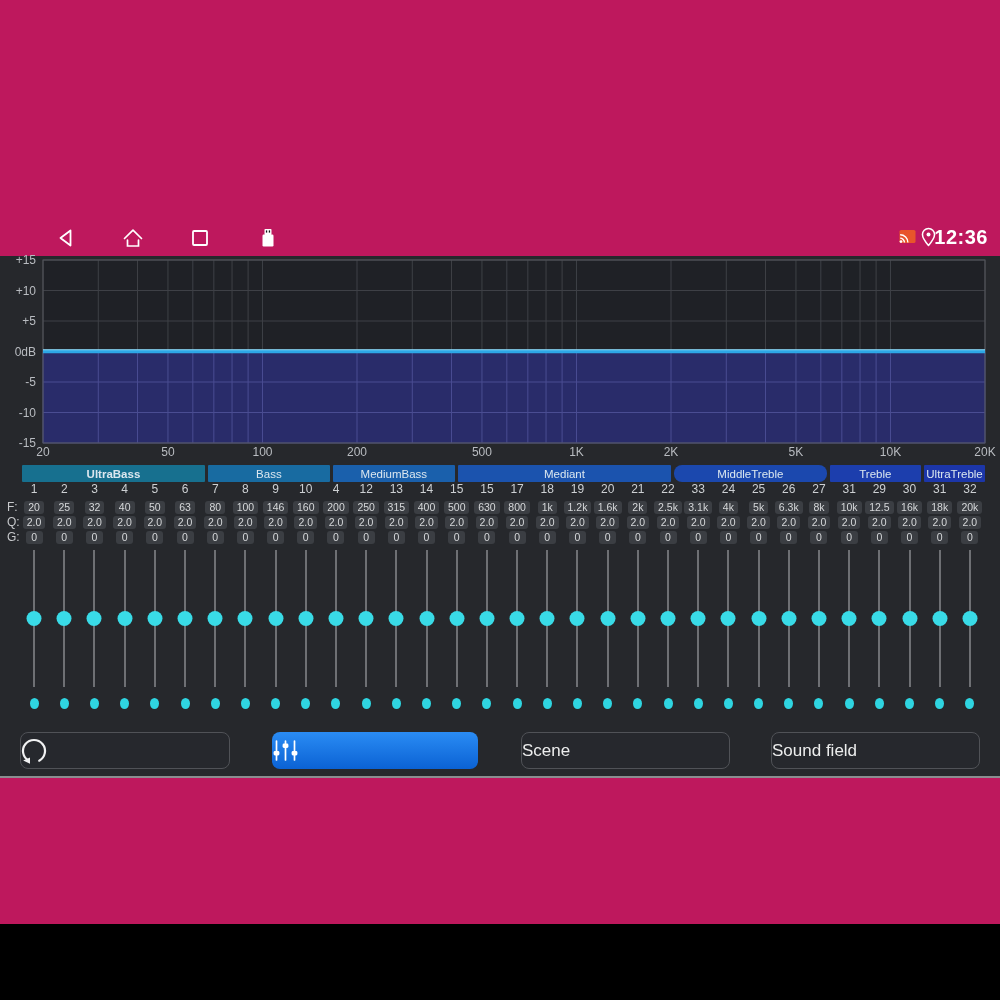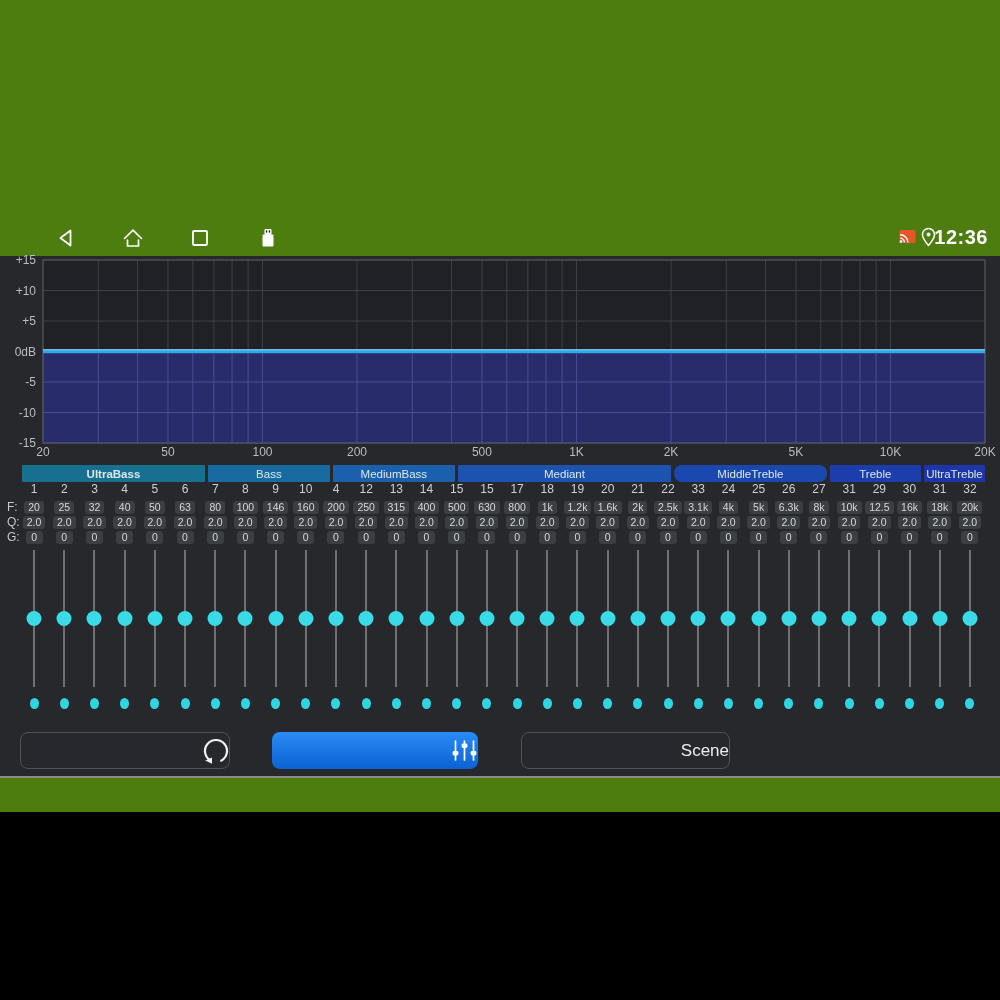--- a/index.html
+++ b/index.html
@@ -1,38 +1,38 @@
 <!DOCTYPE html>
 <html><head>
 <meta charset="utf-8">
 <style>
 *{box-sizing:border-box;margin:0;padding:0}
 html,body{background:#000}
 body{font-family:"Liberation Sans",sans-serif}
-.screen{position:relative;width:1000px;height:812px;background:#4d7c0f;overflow:hidden}
+.screen{position:relative;width:1000px;height:924px;background:#be185d;overflow:hidden}
 .nav-ic{position:absolute;top:227px;cursor:pointer}
 .content-bg{position:absolute;left:0;top:256px;width:1000px;height:521px;background:#26282c}
 #eq-graph{position:absolute;left:0;top:0;width:1000px;height:460px}
 #band-groups{position:absolute;left:22px;top:465px;width:963px;height:17px;display:flex;gap:3px}
 .bgseg{flex:1 1 0;display:flex;align-items:center;justify-content:center;font-size:11.5px;color:#dbe7ef;border-radius:1px;cursor:pointer;white-space:nowrap;overflow:hidden}
 .flex32{position:absolute;left:19px;width:966px;display:flex}
 .cell{flex:1 1 0;display:flex;align-items:center;justify-content:center;position:relative}
 #band-indices{top:482px;height:14px}
 #band-indices .cell{font-size:12px;color:#cdd0d3}
 #f-row{top:500px;height:14px}
 #q-row{top:515px;height:14px}
 #g-row{top:530px;height:14px}
 .valbox{background:#3b3e43;border-radius:3px;font-size:10.5px;color:#d6d8da;height:13px;line-height:13px;padding:0 4px;min-width:17px;text-align:center;white-space:nowrap}
 .rowlab{position:absolute;left:7px;width:20px;font-size:12px;color:#c7c9cc;height:14px;line-height:14px}
 #sliders{top:549px;height:140px}
 .track{position:absolute;left:50%;top:1px;width:2px;height:137px;background:#6e7074;transform:translateX(-50%)}
 .knob{position:absolute;left:50%;width:15px;height:15px;border-radius:50%;background:#39dbe7;transform:translateX(-50%);cursor:grab}
 #dots{top:697px;height:12px}
 .dot{width:9px;height:11px;border-radius:50%;background:#2fd5e1}
-.btn{position:absolute;top:732px;height:37px;border-radius:8px;background:#26282d;border:1px solid #505257;display:flex;align-items:center;justify-content:flex-end;color:#eceded;font-size:17px;cursor:pointer}
+.btn{position:absolute;top:732px;height:37px;border-radius:8px;background:#26282d;border:1px solid #505257;display:flex;align-items:center;justify-content:flex-start;color:#eceded;font-size:17px;cursor:pointer}
 .btn.active{background:linear-gradient(180deg,#2a8cf4,#0b62d4);border:none}
 #btn-reset{left:20px;width:210px}
 #btn-eq{left:272px;width:206px}
 #btn-scene{left:521px;width:209px}
 #btn-sound{left:771px;width:209px}
 .bottom-strip{position:absolute;left:0;top:776px;width:1000px;height:2px;background:#8b8d90}
 .time{position:absolute;right:12px;top:226px;color:#fff;font-size:20px;font-weight:bold;letter-spacing:.5px}
 .right-ic{position:absolute;top:229px}
 </style>
 </head>
@@ -816,15 +816,18 @@
       <g fill="#fff">
         <rect x="1.6" y="12" width="5.8" height="4.4" rx="1.4"></rect>
         <rect x="10.6" y="4.5" width="5.8" height="4.4" rx="1.4"></rect>
         <rect x="19.6" y="12" width="5.8" height="4.4" rx="1.4"></rect>
       </g>
     </svg>
   </div>
   <div id="btn-scene" class="btn">
     <span>Scene</span>
   </div>
+  <div id="btn-sound" class="btn">
+    <span>Sound field</span>
+  </div>
 
   <div class="bottom-strip"></div>
 </div>
 
 </body></html>

